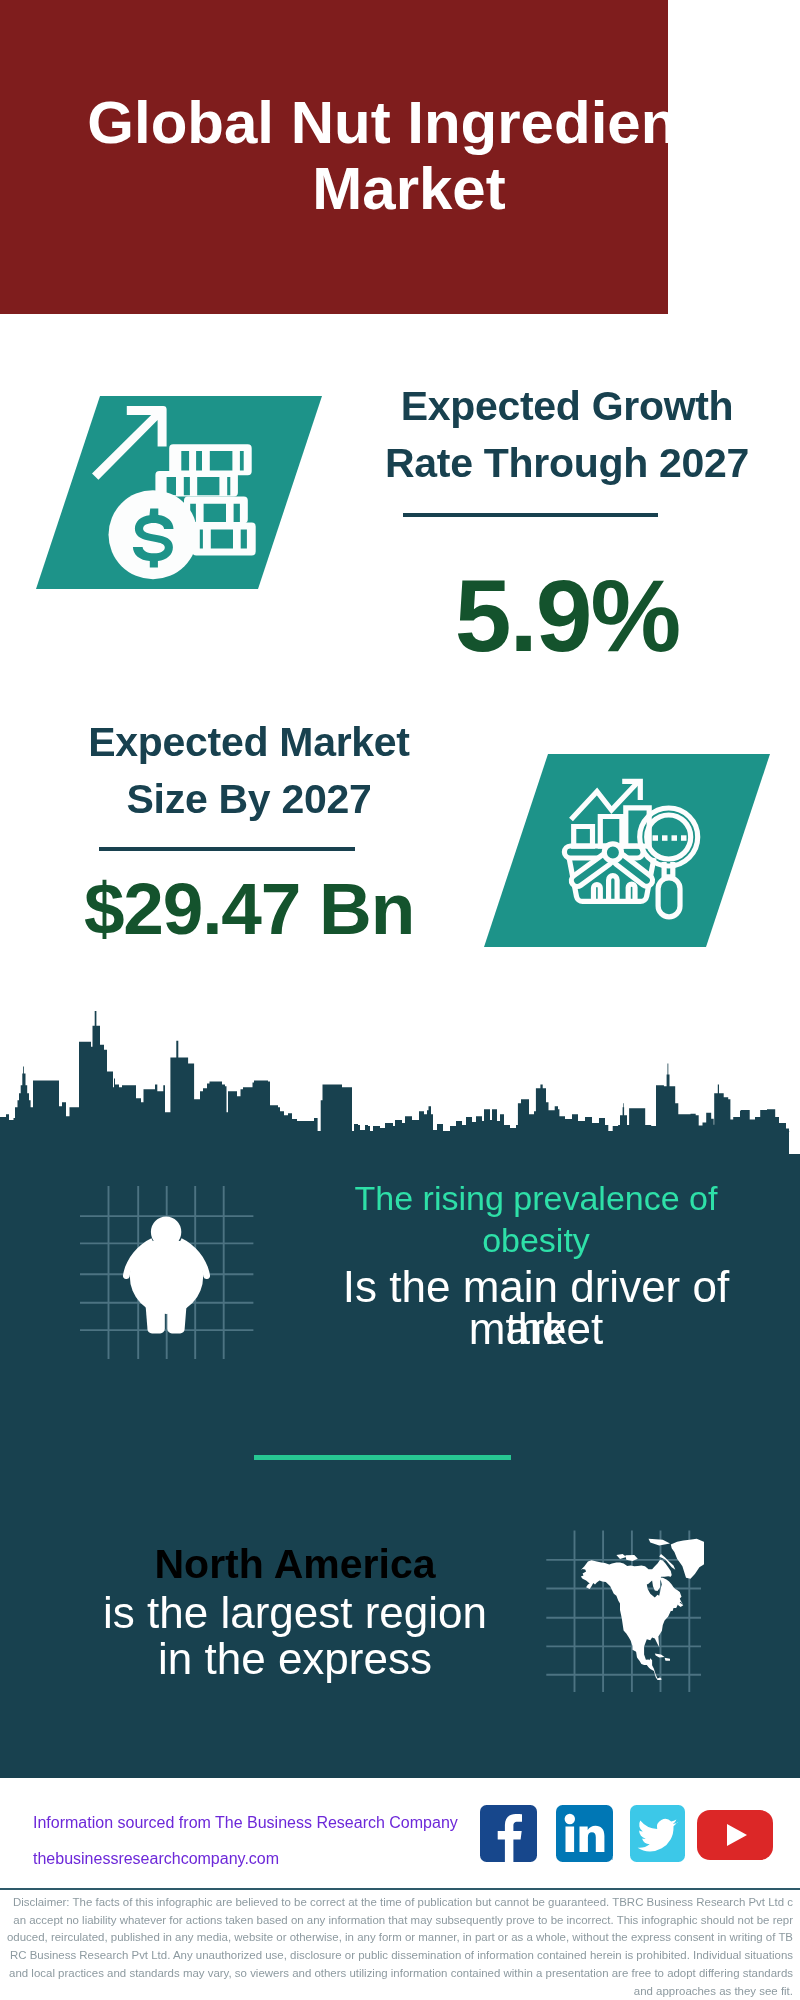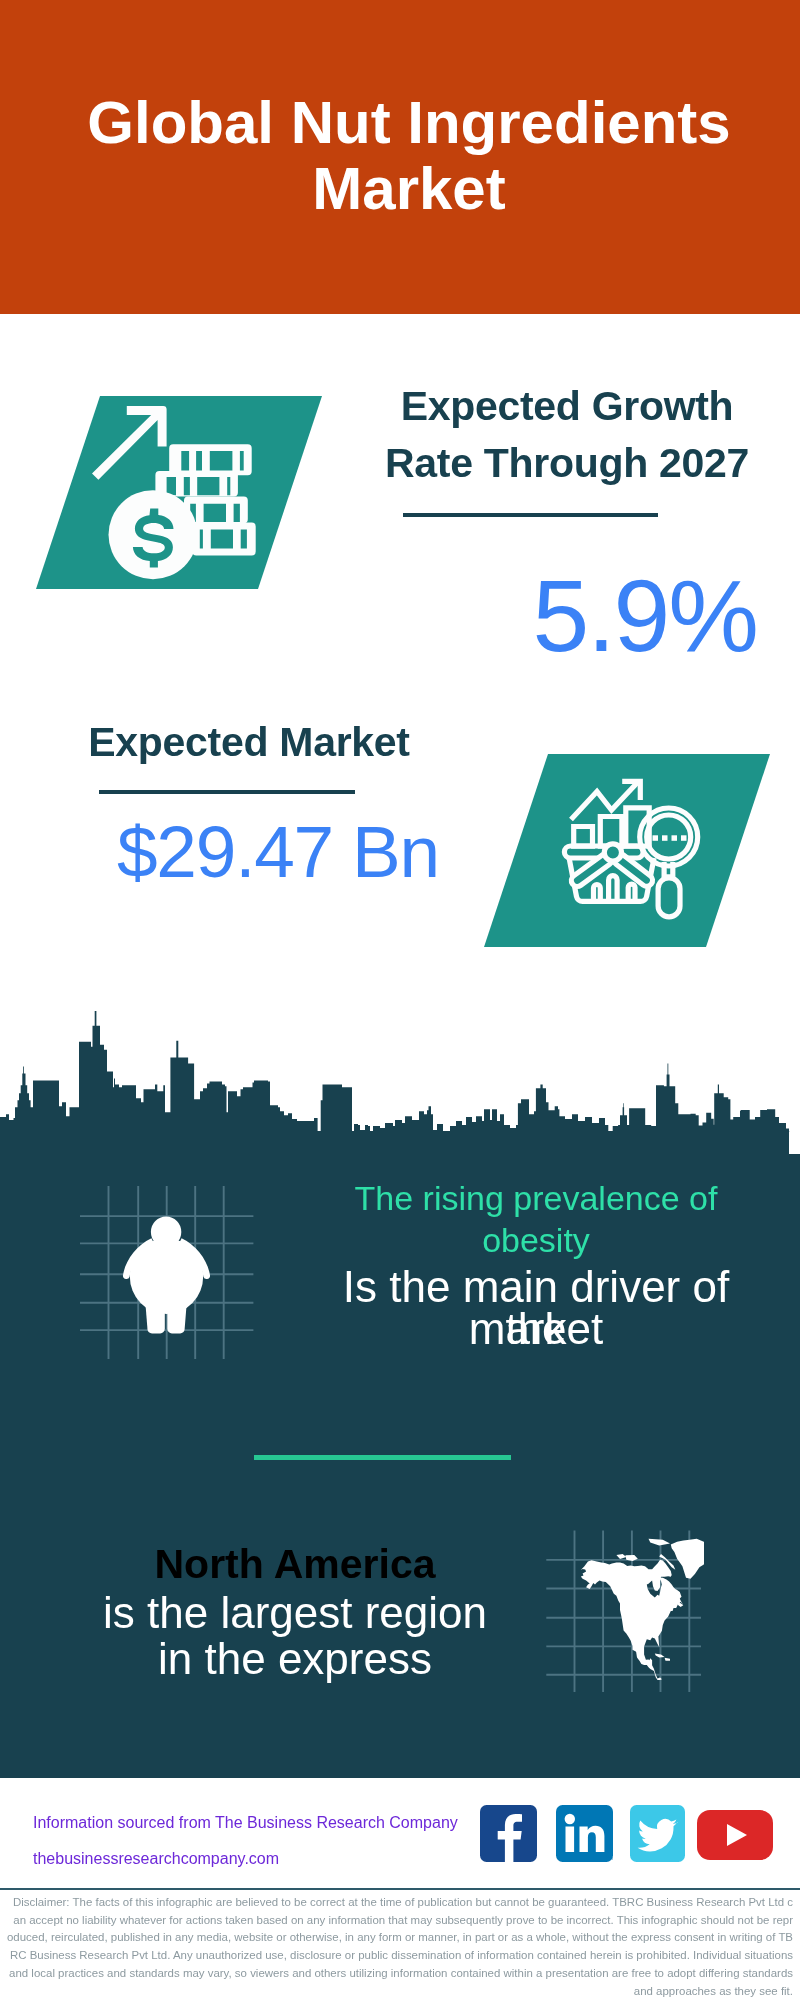--- a/index.html
+++ b/index.html
@@ -2,29 +2,29 @@
 <html><head>
 <meta charset="utf-8">
 <style>
   * { box-sizing: border-box; margin:0; padding:0; }
   html,body { width:800px; height:2000px; }
   body { font-family:"Liberation Sans", sans-serif; background:#ffffff; overflow:hidden;
          -webkit-font-smoothing:antialiased; }
   .page { position:relative; width:800px; height:2000px; background:#fff; }
 
   
-  .header { position:absolute; left:0; top:0; width:800px; height:314px; background:#c2410c; }
+  .header { position:absolute; left:0; top:0; width:668px; height:314px; background:#7f1d1d; }
   .header-title { position:absolute; left:59px; top:90px; width:700px; text-align:center;
       color:#ffffff; font-size:60px; font-weight:bold; line-height:66px; }
 
   
   .stat-label { color:#18414f; font-weight:bold; font-size:41px; line-height:57px; text-align:center;
                 letter-spacing:-0.3px; }
   .stat-rule { height:4px; background:#18414f; }
-  .stat-value { color:#3b82f6; font-weight:normal; text-align:right; }
+  .stat-value { color:#14532d; font-weight:bold; text-align:center; }
 
   
   .band { position:absolute; left:0; top:1131px; width:789px; height:647px; background:#18414f; }
   .band2 { position:absolute; left:789px; top:1154px; width:11px; height:624px; background:#18414f; }
   .skyline { position:absolute; left:0; top:1007px; width:800px; height:125px; display:block; }
 
   
   .bt { position:absolute; text-align:center; line-height:42px; }
   .bt .hl, .bt.hl { color:#2ee0a8; font-weight:normal; font-size:34px; }
   .bt .nm, .bt.nm { color:#ffffff; font-weight:normal; font-size:44px; }
@@ -70,20 +70,21 @@
       <div>Expected Growth</div>
       <div>Rate Through 2027</div>
     </div>
     <div class="stat-rule" style="width:255px; margin:21px 0 0 26px;"></div>
     <div class="stat-value" style="font-size:102px; line-height:102px; margin-top:48px; letter-spacing:-2px;">5.9%</div>
   </div>
 
   <div style="position:absolute; left:59px; top:714px; width:380px;">
     <div class="stat-label">
       <div>Expected Market</div>
+      <div>Size By 2027</div>
     </div>
     <div class="stat-rule" style="width:256px; margin:19px 0 0 40px;"></div>
     <div class="stat-value" style="font-size:73px; line-height:73px; margin-top:21px; letter-spacing:-1.2px;">$29.47 Bn</div>
   </div>
 
   <svg style="position:absolute;left:478px;top:750px;" width="300" height="202" viewBox="0 0 300 202">
     <polygon points="70,4 292,4 228,197 6,197" fill="#1d9389"></polygon>
     <g fill="none" stroke="#fcfdfd" stroke-width="5.2">
 
       <path d="M95.7,76.5 h18.8 v19.6 h-18.8 z"></path>

